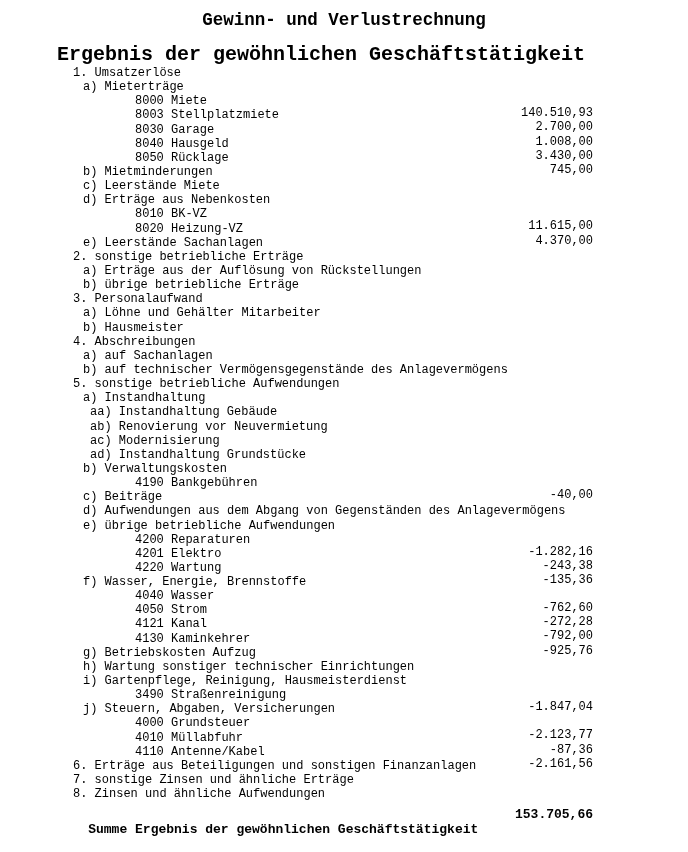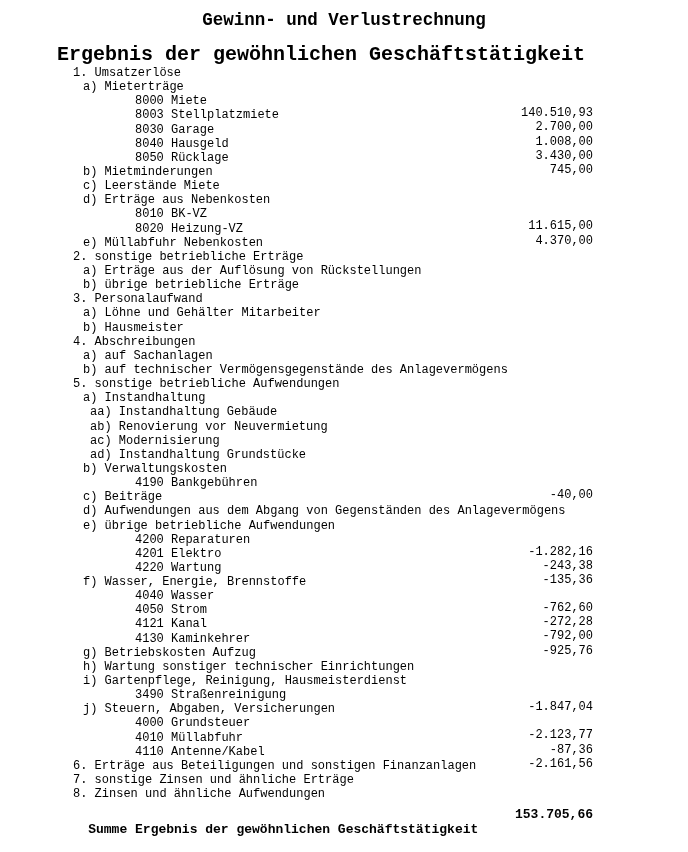--- a/index.html
+++ b/index.html
@@ -144,21 +144,21 @@
     <span class="txt">8010 BK-VZ</span>
     <span class="amount">11.615,00</span>
   </div>
 
   <div class="line indent-account">
     <span class="txt">8020 Heizung-VZ</span>
     <span class="amount">4.370,00</span>
   </div>
 
   <div class="line indent-alpha">
-    <span class="txt">e) Müllabfuhr Nebenkosten</span>
+    <span class="txt">e) Leerstände Sachanlagen</span>
     <span class="amount"></span>
   </div>
 
   <div class="line indent-num">
     <span class="txt">2. sonstige betriebliche Erträge</span>
     <span class="amount"></span>
   </div>
 
   <div class="line indent-alpha">
     <span class="txt">a) Erträge aus der Auflösung von Rückstellungen</span>

